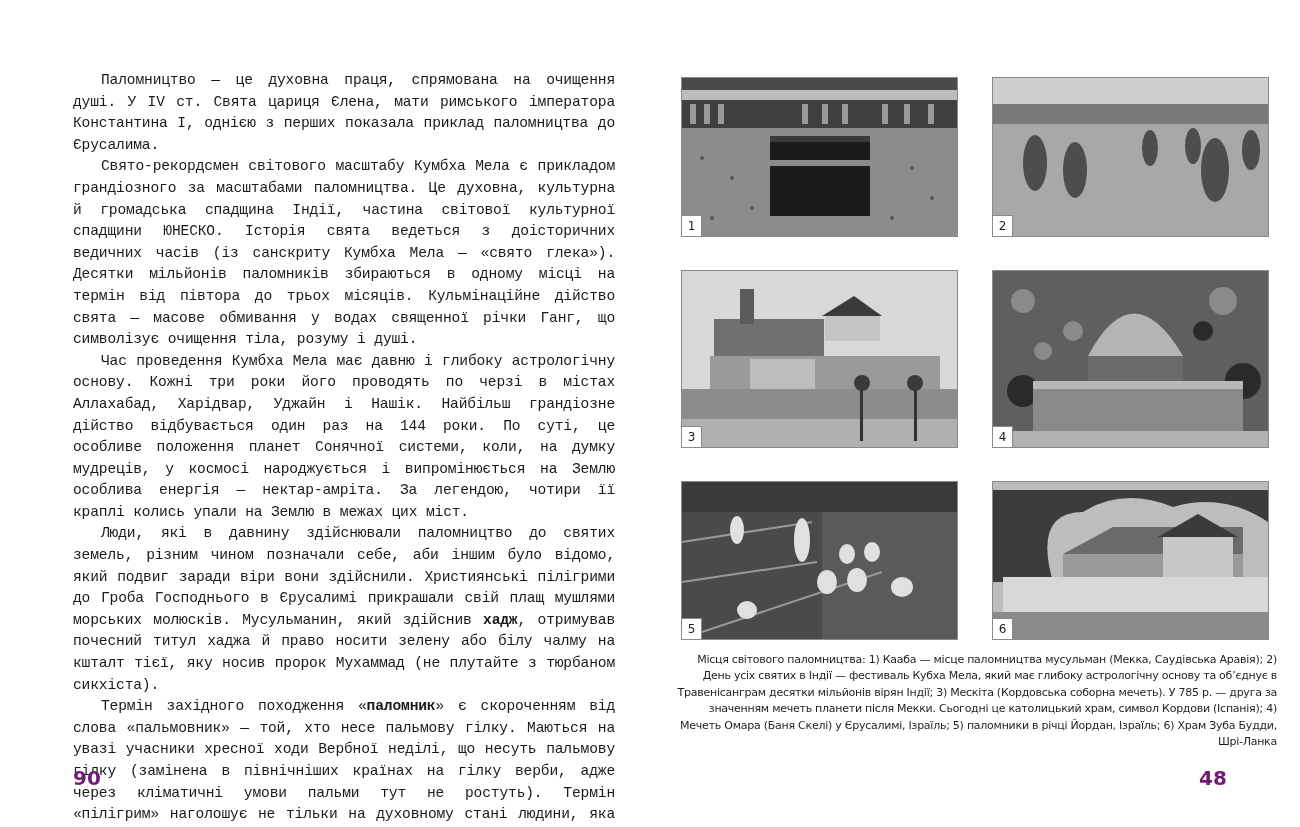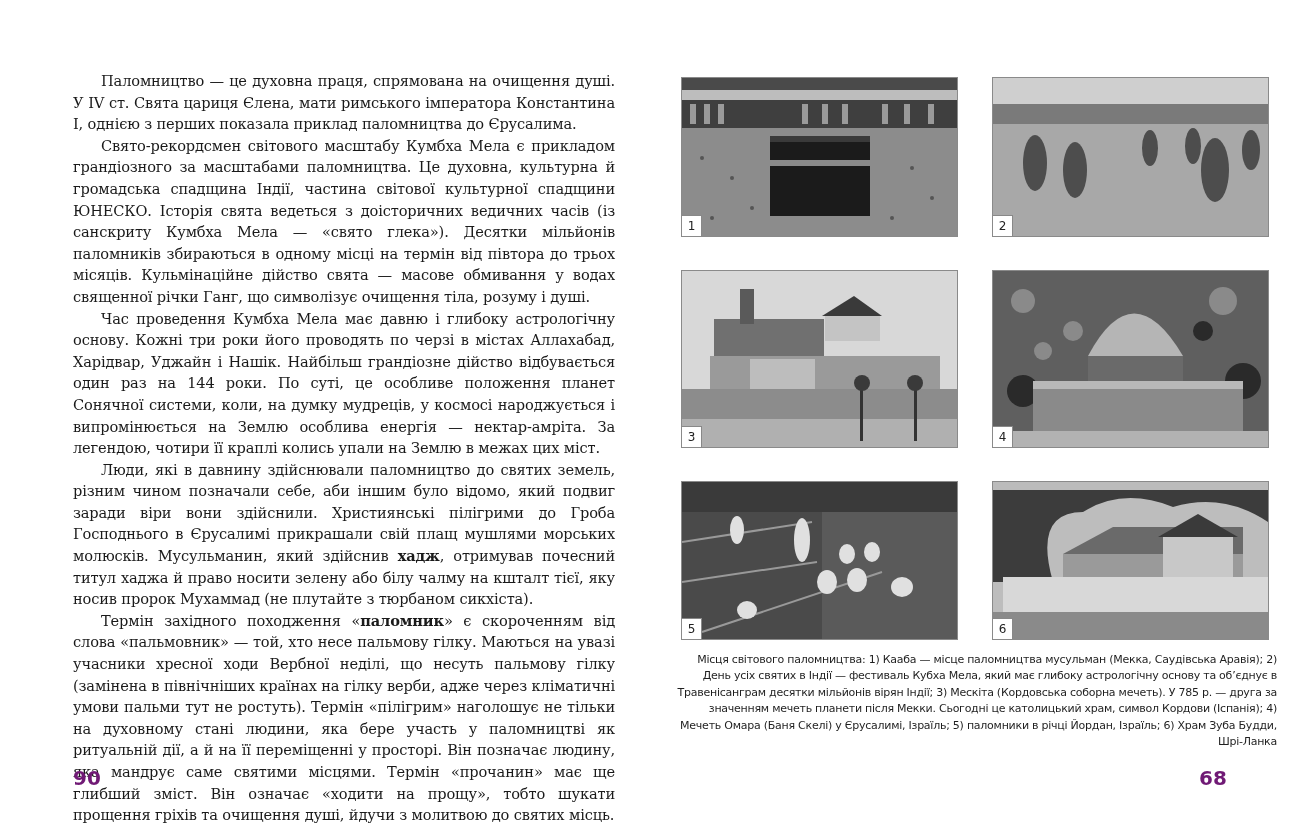--- a/index.html
+++ b/index.html
@@ -1,20 +1,20 @@
 <!DOCTYPE html>
 <html><head>
 <meta charset="utf-8">
 <style>
   html, body { margin:0; padding:0; }
   body { width:1300px; height:827px; background:#ffffff; position:relative; overflow:hidden; color:#1a1a1a; }
   .page-left { position:absolute; left:0; top:0; width:650px; height:827px; }
   .page-right { position:absolute; left:650px; top:0; width:650px; height:827px; }
   .body-text { position:absolute; left:73px; top:70px; width:542px; font-family:"DejaVu Serif", "Liberation Serif", serif; font-size:14.6px; line-height:21.6px; text-align:justify; color:#1a1a1a; letter-spacing:-0.15px; }
-  .body-text p { margin:0; text-indent:28px; hyphens:manual; }
+  .body-text p { margin:0; text-indent:28px; hyphens:manual;font-family:Liberation Mono, monospace; }
   .body-text b { font-weight:bold; }
   .page-num { position:absolute; top:766px; font-family:"DejaVu Sans", sans-serif; font-weight:bold; font-size:20px; color:#701a75; }
   .page-num.left { left:73px; }
   .page-num.right { left:549px; }
 
   .photo { position:absolute; width:275px; border:1px solid #8a8a8a; overflow:hidden; background:#777; }
   .photo svg { display:block; width:100%; height:100%; }
   .photo .num { position:absolute; left:0; bottom:0; width:19px; height:20px; background:#fff; border-top:1px solid #888; border-right:1px solid #888; font-family:"DejaVu Sans", sans-serif; font-size:12px; line-height:20px; text-align:center; color:#222; }
 
   .caption { position:absolute; left:27px; top:652px; width:600px; font-family:"DejaVu Sans", "Liberation Sans", sans-serif; font-size:11px; line-height:16.4px; color:#1f1f1f; letter-spacing:-0.25px;text-align:right; }
@@ -162,14 +162,14 @@
       <rect x="70" y="72" width="180" height="30" fill="#9a9a9a"></rect>
       <polygon points="165,55 205,32 245,55" fill="#3a3a3a"></polygon>
       <rect x="170" y="55" width="70" height="45" fill="#c8c8c8"></rect>
       <rect x="10" y="95" width="265" height="35" fill="#d8d8d8"></rect>
       <rect x="0" y="130" width="275" height="27" fill="#8a8a8a"></rect>
     </svg>
     <div class="num">6</div>
   </div>
 
   <div class="caption">Місця світового паломництва: 1) Кааба — місце паломництва мусульман (Мекка, Саудівська Аравія); 2) День усіх святих в Індії — фестиваль Кубха Мела, який має глибоку астрологічну основу та об’єднує в Травенісанграм десятки мільйонів вірян Індії; 3) Мескіта (Кордовська соборна мечеть). У 785 р. — друга за значенням мечеть планети після Мекки. Сьогодні це католицький храм, символ Кордови (Іспанія); 4) Мечеть Омара (Баня Скелі) у Єрусалимі, Ізраїль; 5) паломники в річці Йордан, Ізраїль; 6) Храм Зуба Будди, Шрі-Ланка</div>
-  <div class="page-num right">68</div>
+  <div class="page-num right">48</div>
 </div>
 
 </body></html>

